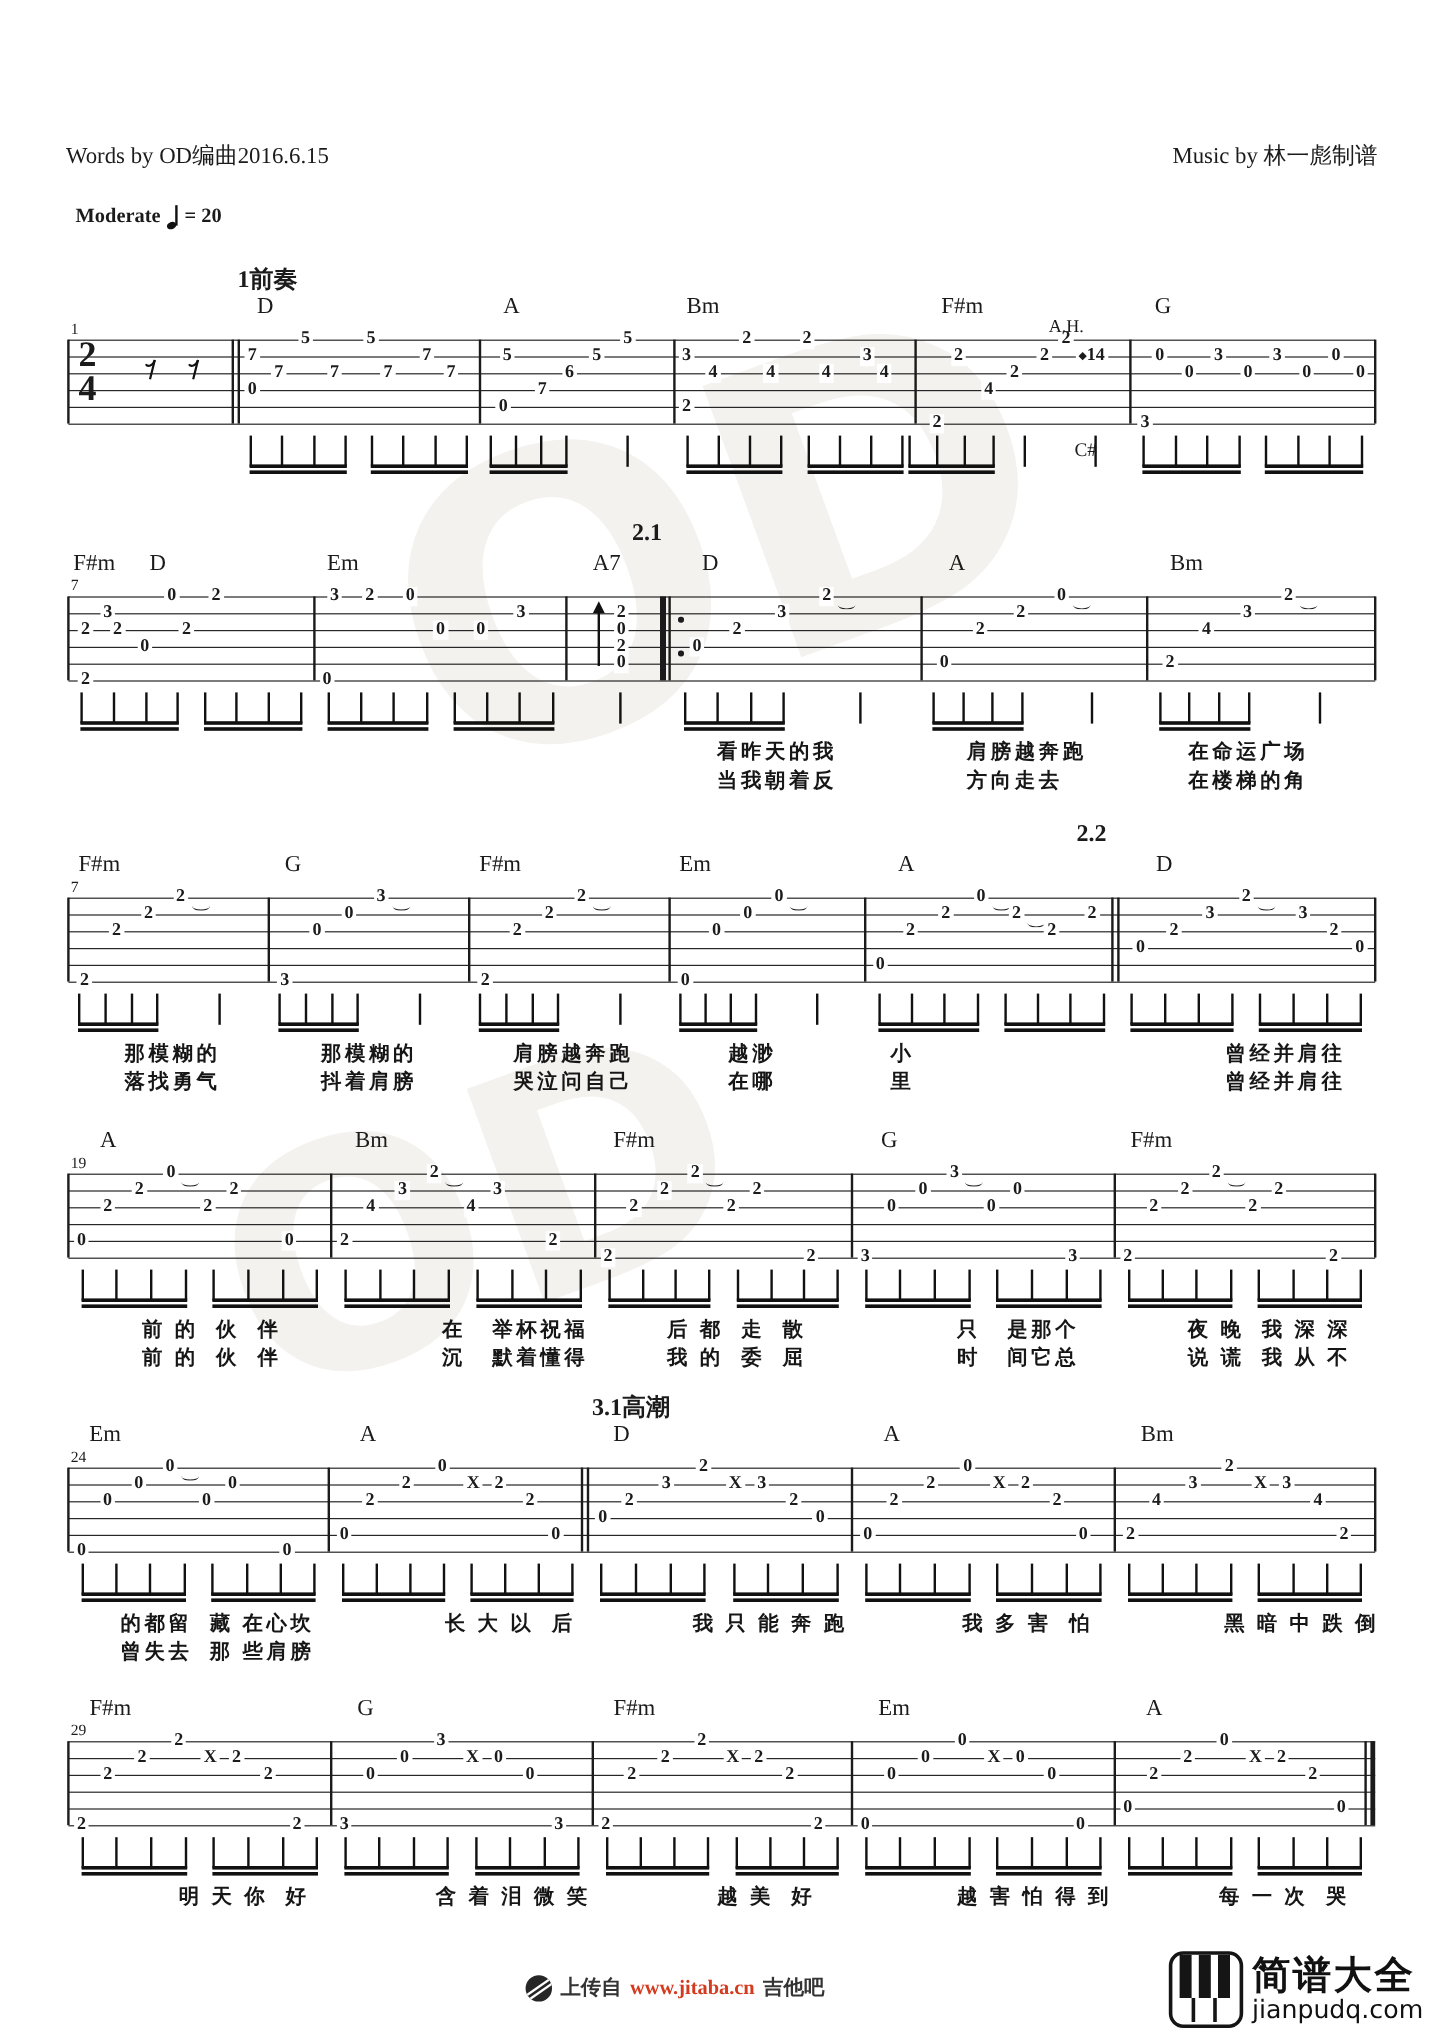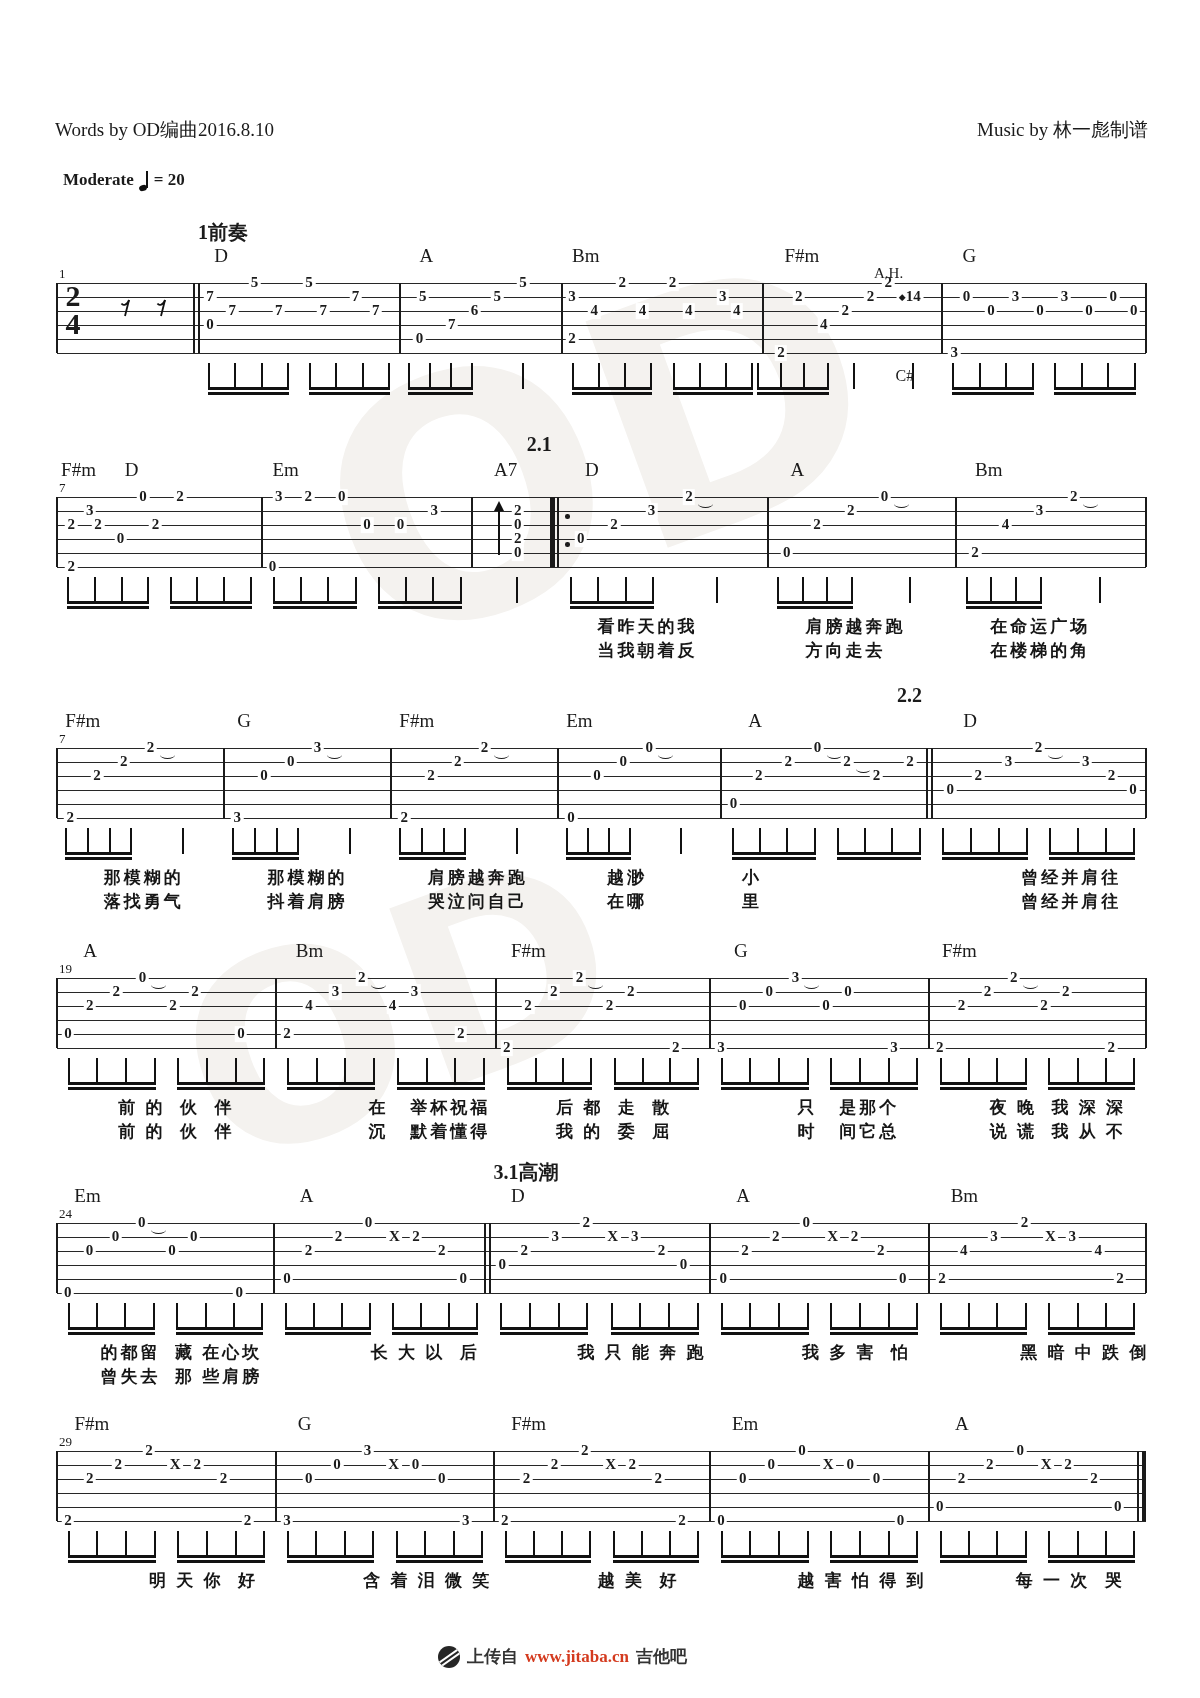--- a/index.html
+++ b/index.html
@@ -61,21 +61,21 @@
   .brand-name{font:700 32px "DejaVu Sans",sans-serif;letter-spacing:2px;color:#111;line-height:1.05;}
   .brand-domain{font:400 21px "DejaVu Sans",sans-serif;color:#111;line-height:1.05;}
 </style>
 </head>
 <body>
 
 <div class="page">
   <div class="wm" style="left:320px;top:260px;">OD</div>
   <div class="wm" style="left:180px;top:860px;font-size:260px;">OD</div>
 
-  <div class="words">Words by OD编曲2016.8.10</div>
+  <div class="words">Words by OD编曲2016.6.15</div>
   <div class="music">Music by 林一彪制谱</div>
 
   <div class="tempo">
     <span>Moderate</span>
     <span class="qnote"></span>
     <span>= 20</span>
   </div>
 
   <div id="sheet">
       <div class="system" style="top: 283px; left: 57px; width: 1089px;">
@@ -924,13 +924,26 @@
   <div class="footer-left">
     <span class="gicon">
         <span class="gslash"></span>
         <span class="gslash g2"></span>
       </span>
     <span class="ftext">上传自</span>
     <span class="ftext url" style="color: rgb(212, 58, 30);">www.jitaba.cn</span>
     <span class="ftext">吉他吧</span>
   </div>
 
+  <div class="brand">
+    <div class="piano">
+      <span class="bk" style="left:6px;"></span>
+      <span class="bk" style="left:22px;"></span>
+      <span class="bk" style="left:38px;"></span>
+      <span class="wsep" style="left:16px;"></span>
+      <span class="wsep" style="left:34px;"></span>
+    </div>
+    <div class="brand-text">
+      <div class="brand-name">简谱大全</div>
+      <div class="brand-domain">jianpudq.com</div>
+    </div>
+  </div>
 </div>
 
 </body></html>

